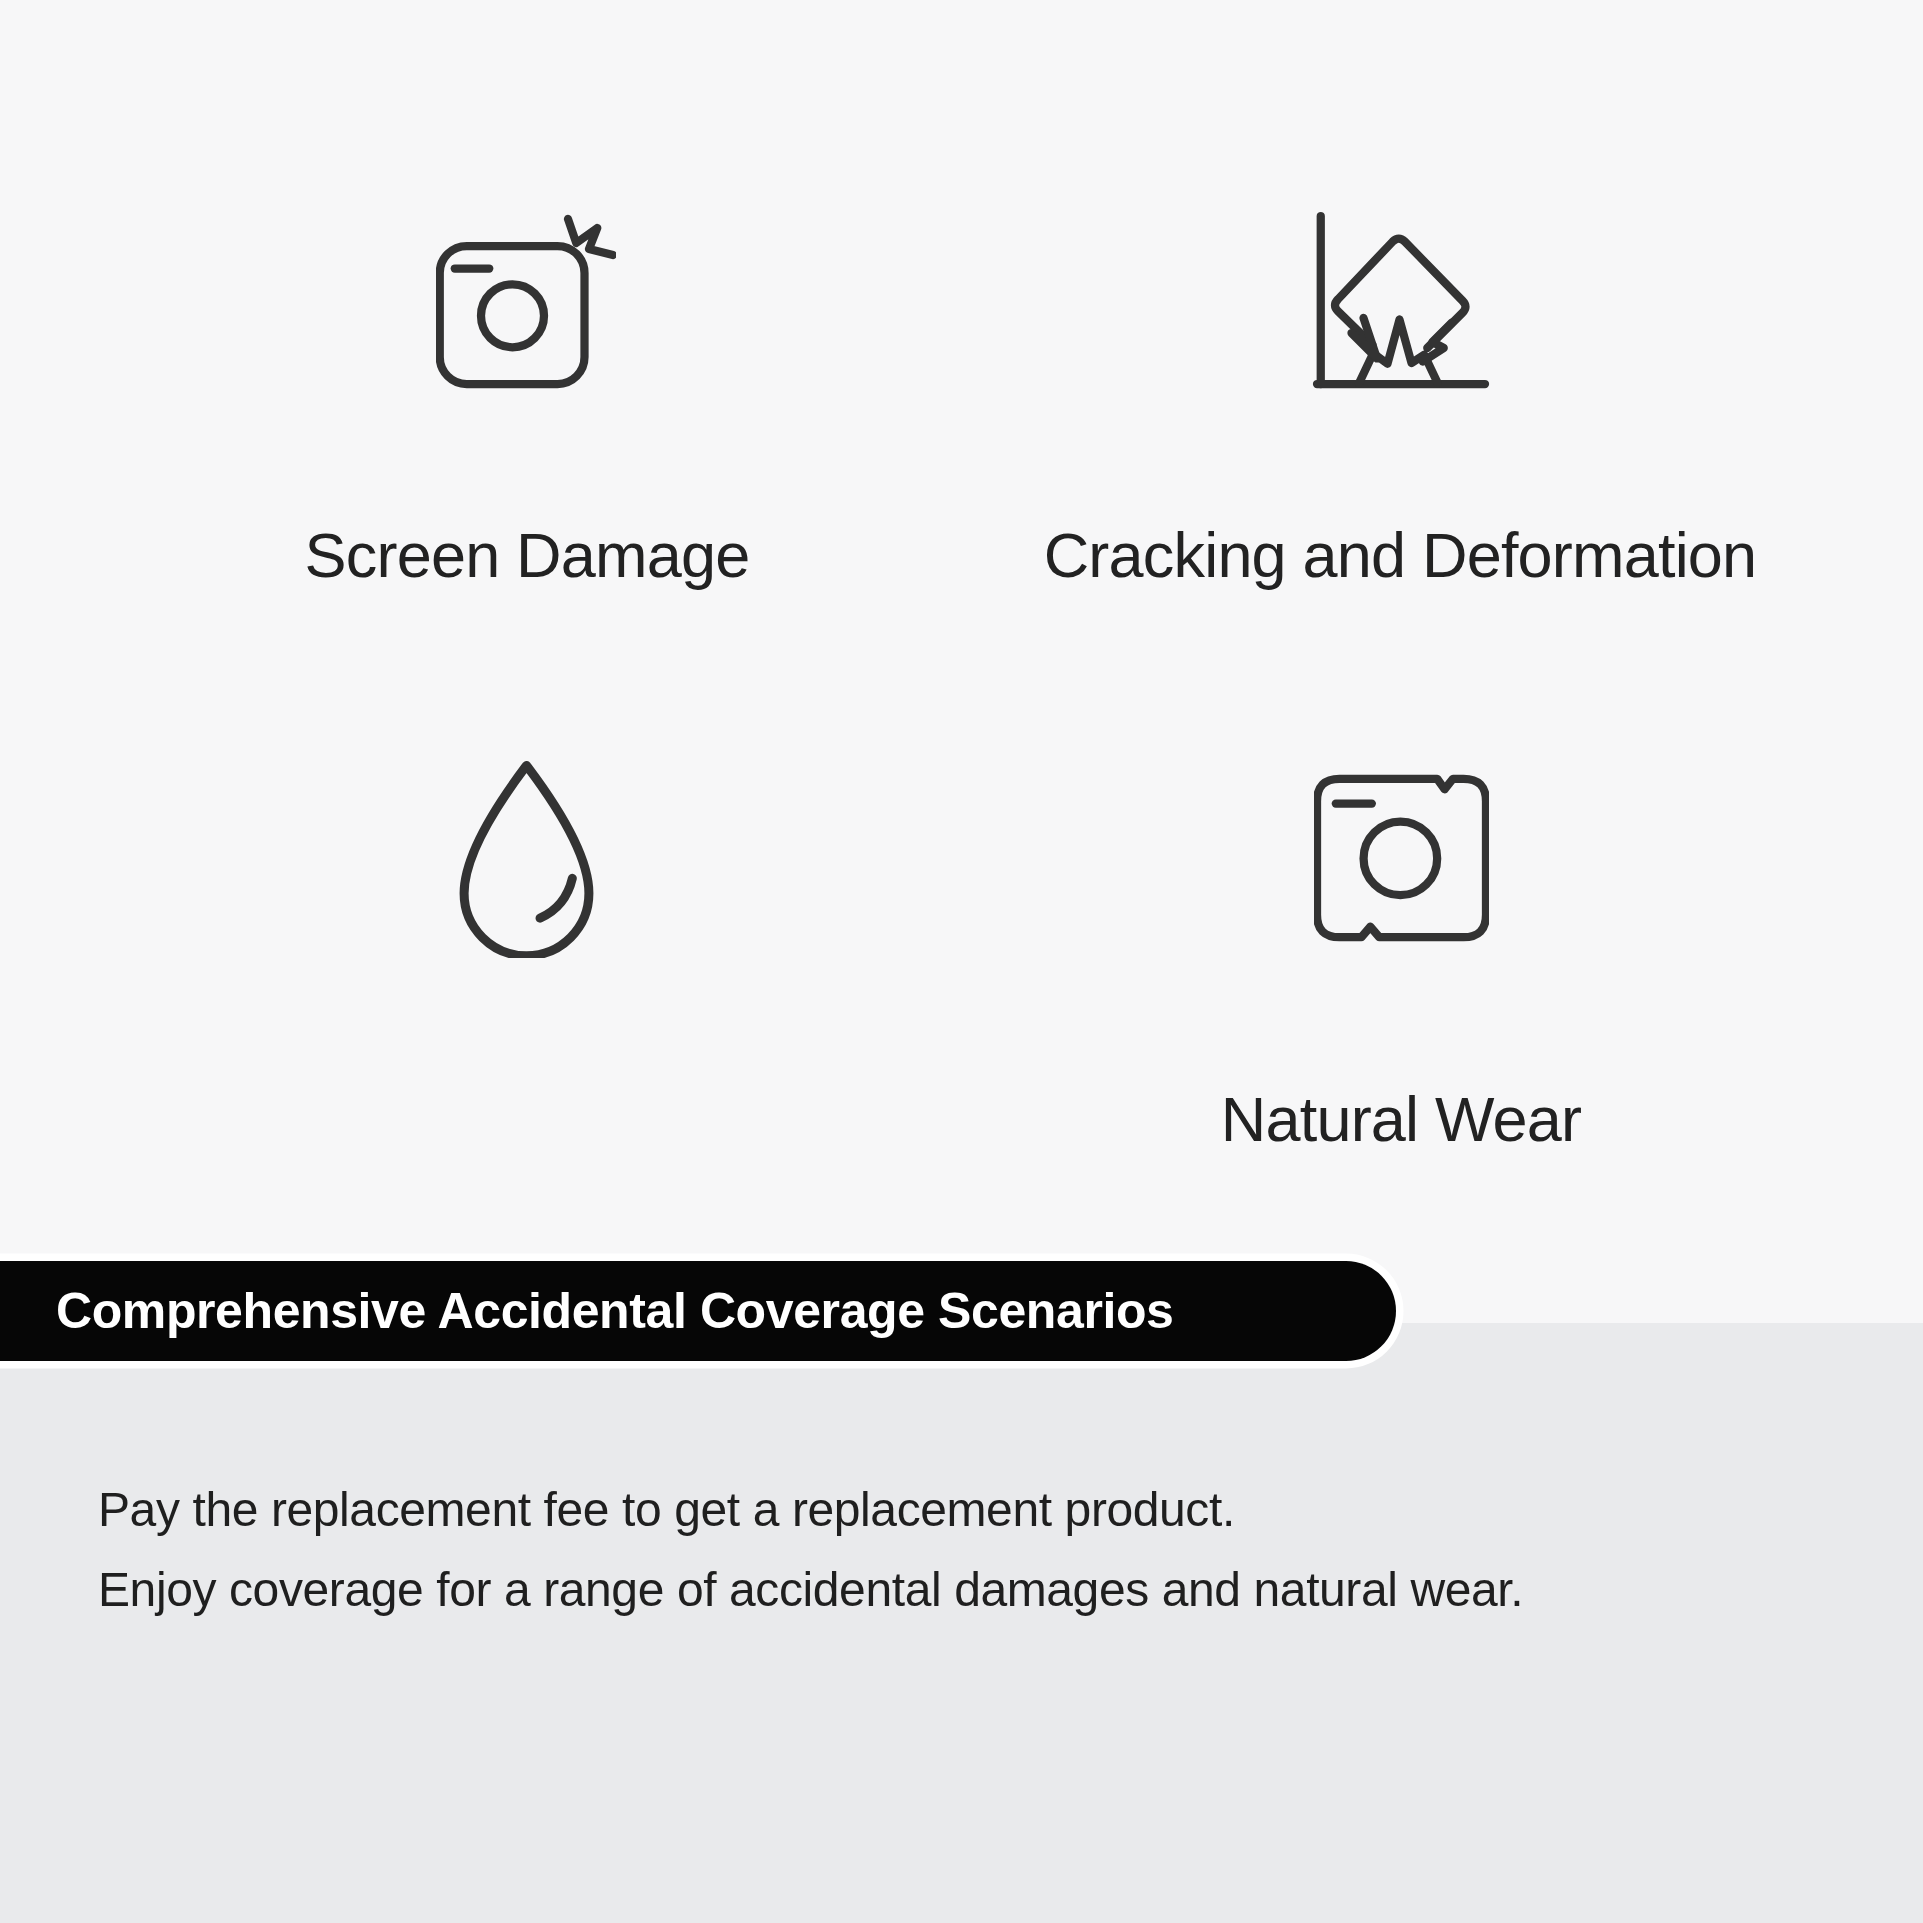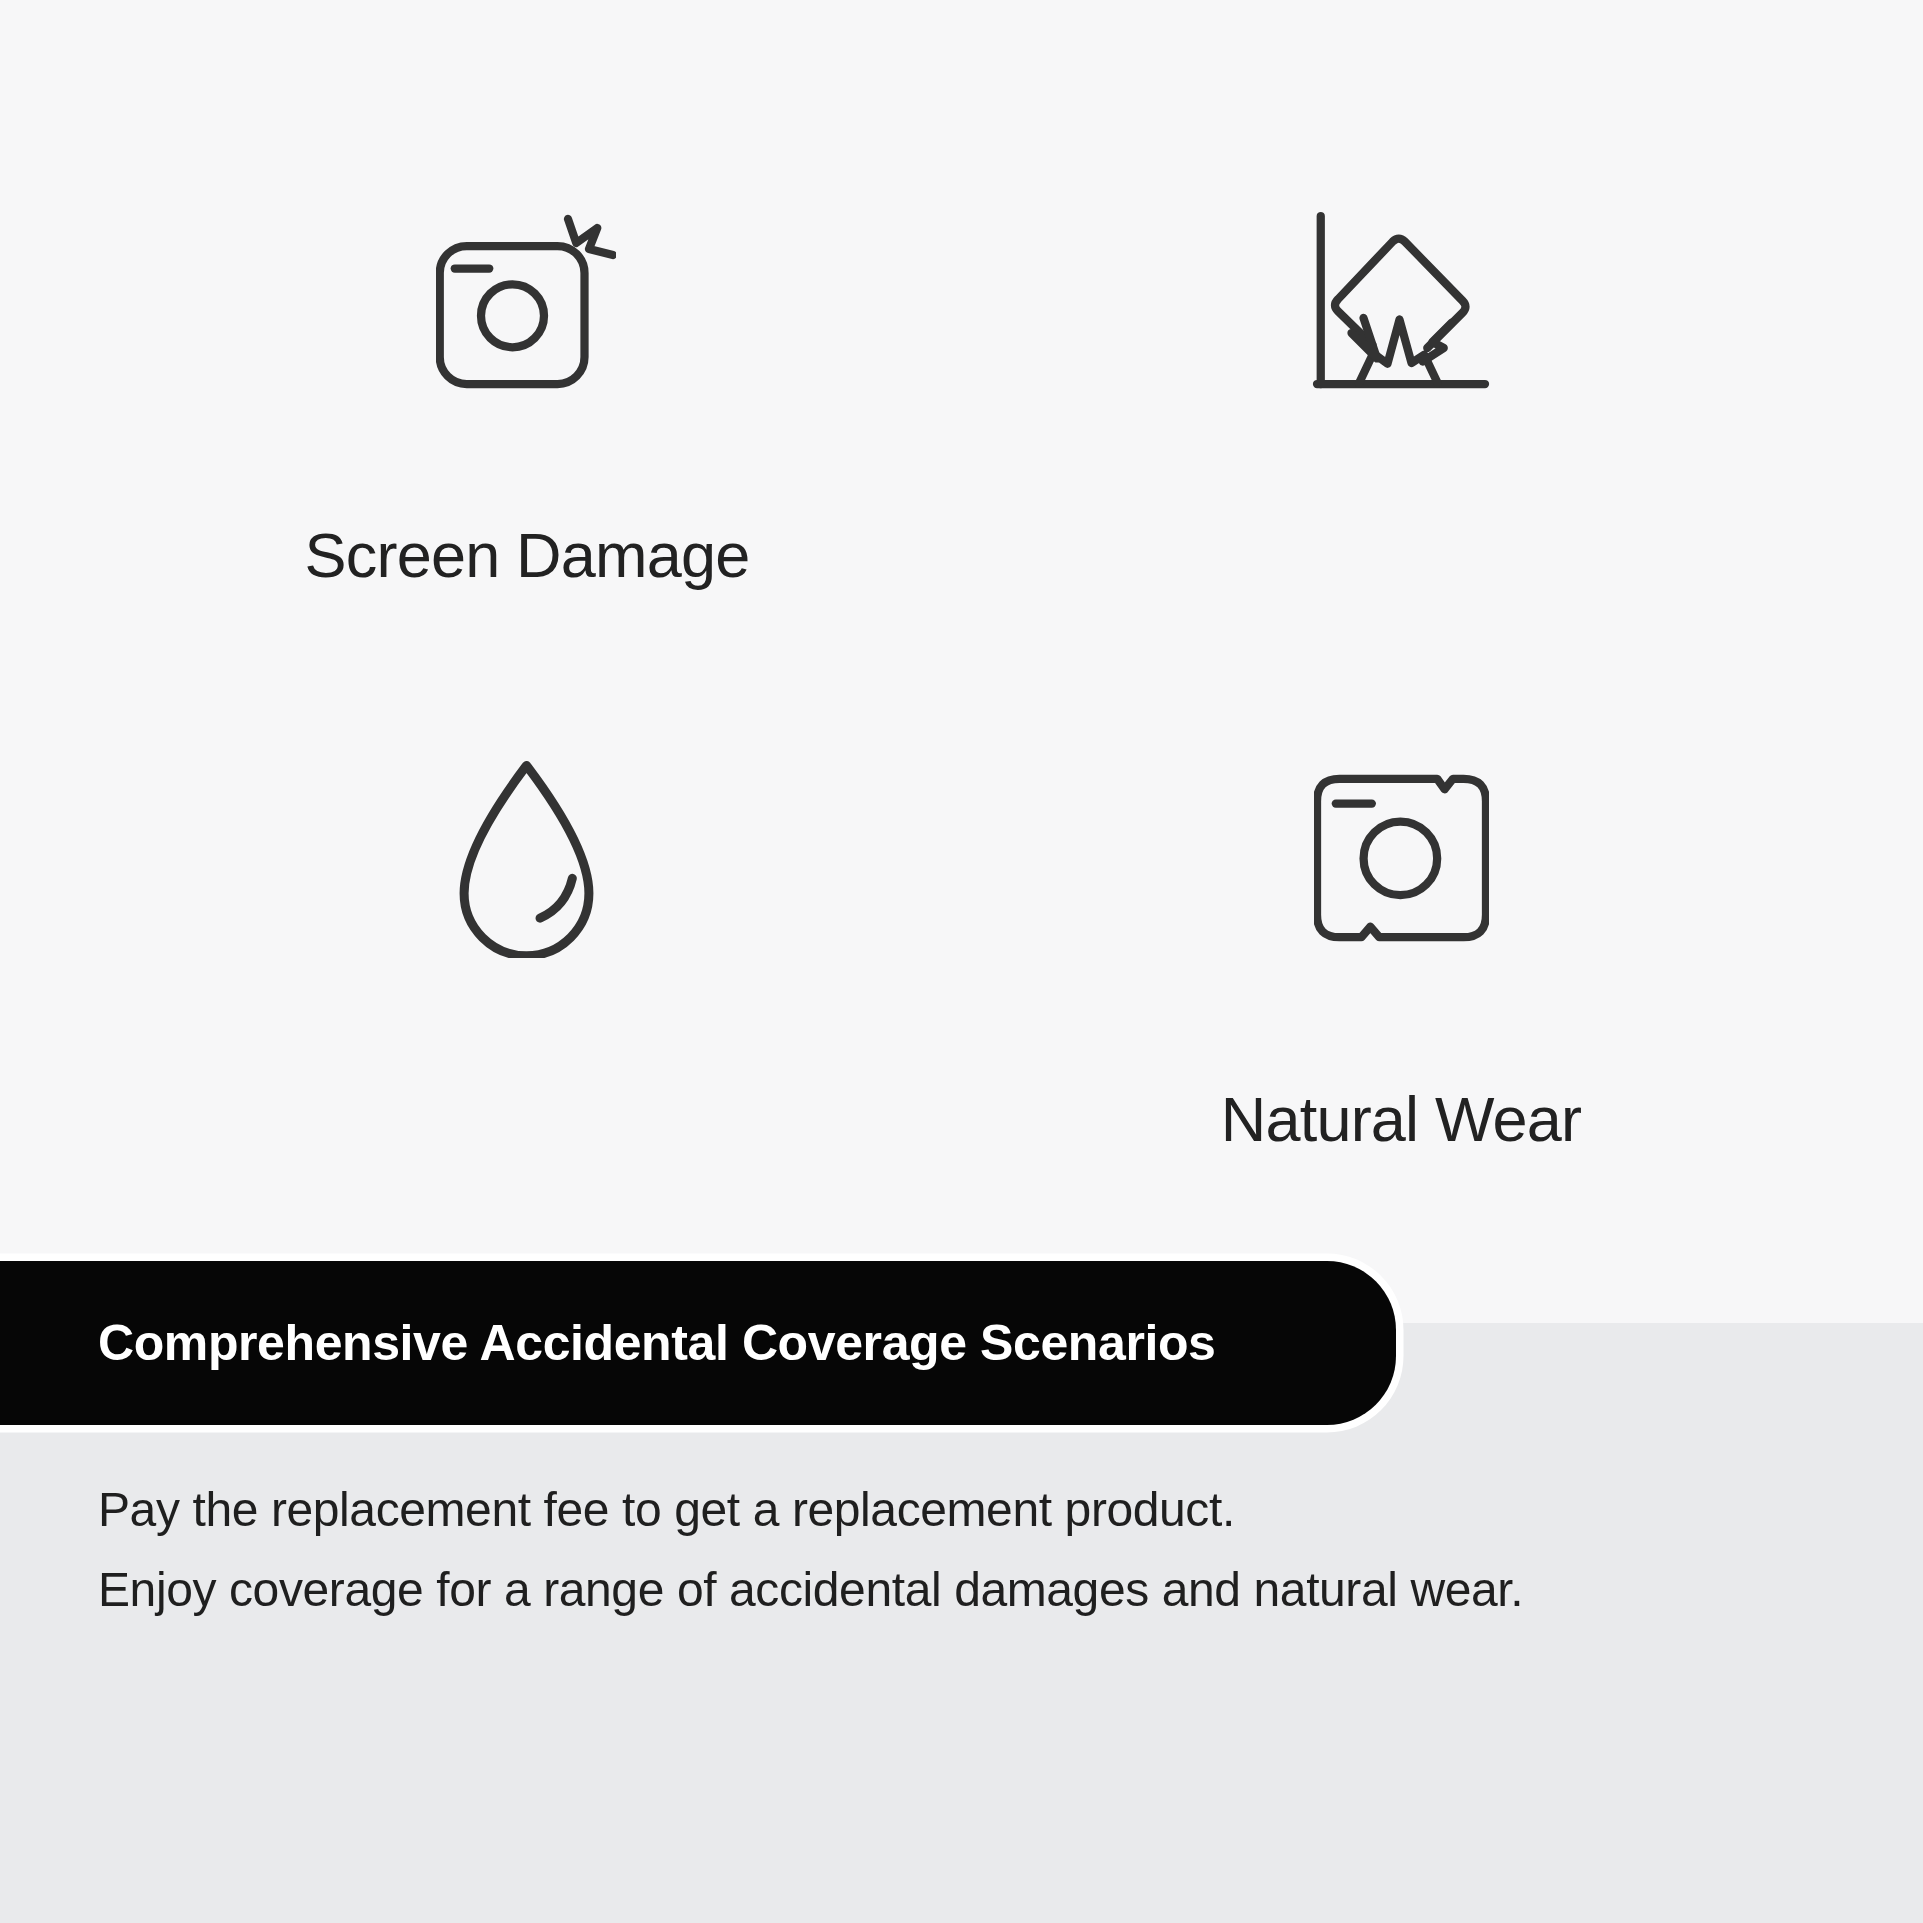--- a/index.html
+++ b/index.html
@@ -40,28 +40,28 @@
     color: var(--label, #222222);
     margin-top: 44px;
   }
   #label-screen-damage { left: 527px;  top: 475px;  }
   #label-cracking      { left: 1400px; top: 475px;  }
   #label-water-damage  { left: 526px;  top: 1039px; }
   #label-natural-wear  { left: 1401px; top: 1039px; }
   .banner {
     position: absolute;
     left: 0; top: 1261px;
-    width: 1396px; height: 164px;
+    width: 1396px; height: 100px;
     background: var(--banner-bg, #060606);
     border-radius: 0 69px 69px 0;
     box-shadow: 0 0 0 7.5px #ffffff;
     display: flex;
     align-items: center;
     box-sizing: border-box;
-    padding-left: 98px;
+    padding-left: 56px;
   }
   .banner-title {
     color: var(--banner-text, #ffffff);
     font-size: 50px;
     font-weight: bold;
     letter-spacing: -0.4px;
     white-space: nowrap;
   }
   .description {
     position: absolute;
@@ -89,20 +89,21 @@
   <div id="label-screen-damage" class="feature-label">Screen Damage</div>
 
   <svg id="icon-cracking" class="icon-svg" width="180" height="180" viewBox="0 0 240 240">
     <line x1="13" y1="8" x2="13" y2="232" stroke-width="11"></line>
     <line x1="8" y1="232" x2="232" y2="232" stroke-width="11"></line>
     <path d="M 82 180 L 36 135 Q 28 127 36 119 L 109 42 Q 117 34 125 42 L 202 121 Q 210 129 202 137 L 155 184" stroke-width="11"></path>
     <polyline points="64,231 83,191 102,205 118,146 134,204 151,193 169,231" stroke-width="11"></polyline>
     <polyline points="54,164 88,198 70,144" stroke-width="11"></polyline>
     <polyline points="188,150 162,176 177,184 149,202" stroke-width="11"></polyline>
   </svg>
+  <div id="label-cracking" class="feature-label">Cracking and Deformation</div>
 
   <svg id="icon-water-damage" class="icon-svg" width="173" height="203" viewBox="0 0 230 270">
     <path d="M 115 14 C 100 34 32 122 32 184 a 83 83 0 0 0 166 0 C 198 122 130 34 115 14 Z" stroke-width="12"></path>
     <path d="M 176 164 Q 167 202 133 217" stroke-width="12"></path>
   </svg>
 
   <svg id="icon-natural-wear" class="icon-svg" width="175" height="168" viewBox="0 0 233 223">
     <path d="M 34 6 H 164 L 174 20 L 185 6 H 199 Q 229 6 229 36 V 187 Q 229 217 199 217 H 87 L 75 203 L 63 217 H 34 Q 4 217 4 187 V 36 Q 4 6 34 6 Z" stroke-width="11"></path>
     <line x1="29" y1="39" x2="77" y2="39" stroke-width="11"></line>
     <circle cx="115" cy="112" r="49" stroke-width="11"></circle>

